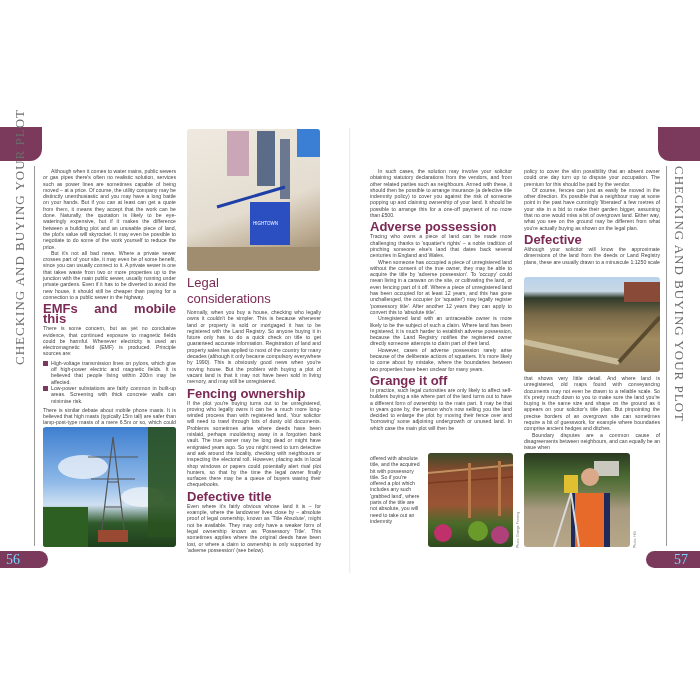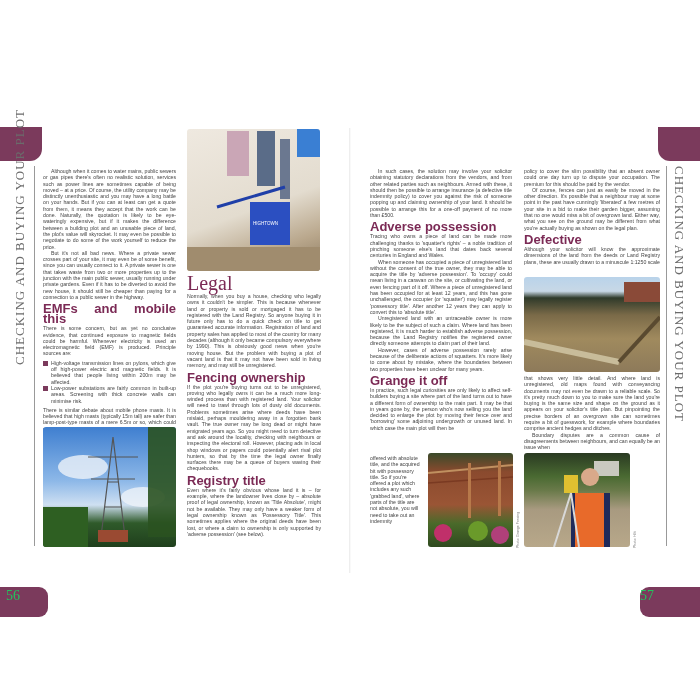--- a/index.html
+++ b/index.html
@@ -12,25 +12,25 @@
   .side-left{left:12px;top:350px;transform-origin:left top;transform:rotate(-90deg) translate(-15px,0);width:200px;}
   .side-right{left:687px;top:166px;transform-origin:left top;transform:rotate(90deg);width:220px;}
   .vrule{position:absolute;width:1px;background:#999;}
   .col{position:absolute;font-size:5.2px;line-height:6.3px;color:#444;text-align:justify;}
   .col p{margin:0;text-indent:8px;}
   .col p.noindent{text-indent:0;}
   .col h3{font-size:13px;line-height:10px;margin:4px 0 1px;color:#7b2a55;font-weight:bold;}
   .col ul{margin:3px 0 3px;padding:0;list-style:none;}
   .col li{position:relative;padding-left:8px;}
   .col li::before{content:"";position:absolute;left:0;top:1px;width:5px;height:5px;background:#7b3a5c;}
-  .bigtitle{font-size:20px;line-height:16px;color:#7b2a55;margin:2px 0 2px;font-family:Liberation Serif, serif;}
+  .bigtitle{font-size:13px;line-height:16px;color:#7b2a55;margin:2px 0 2px;font-family:Liberation Sans, sans-serif;}
   .photo{position:absolute;border-radius:3px;overflow:hidden;}
-  .pagenum{position:absolute;top:551px;height:30px;background:#7b3a5c;color:#22c55e;font-family:"Liberation Serif",serif;font-size:14px;line-height:17px;margin-top:36px;}
+  .pagenum{position:absolute;top:551px;height:17px;background:#7b3a5c;color:#7dd3fc;font-family:"Liberation Serif",serif;font-size:14px;line-height:17px;}
   .pn-left{left:0;width:42px;border-radius:0 9px 9px 0;padding-left:6px;}
-  .pn-right{right:0;width:42px;border-radius:9px 0 0 9px;text-align:left;padding-right:18px;}
+  .pn-right{right:0;width:42px;border-radius:9px 0 0 9px;text-align:right;padding-right:12px;}
   .credit{position:absolute;font-size:3.5px;color:#777;transform:rotate(-90deg);transform-origin:left top;white-space:nowrap;}
   .gutter{position:absolute;left:349px;top:128px;width:2px;height:445px;background:linear-gradient(90deg,#e8e8e8,#fff);}
 </style>
 </head>
 <body>
 
 <div class="spread">
   <div class="gutter"></div>
 
   <div class="tab tab-left"></div>
@@ -69,25 +69,26 @@
       <path d="M30 78 L98 58" stroke="#1f3fa8" stroke-width="3"></path>
       <rect x="63" y="73" width="40" height="43" fill="#2b4fc1"></rect>
       <text x="66" y="96" font-size="4.5" fill="#fff" font-family="Liberation Sans, sans-serif">HIGHTOWN</text>
       <rect x="0" y="118" width="133" height="24" fill="#a08c6e"></rect>
     </svg>
   </div>
 
   <div class="col" style="left:187px;top:273px;width:134px;">
     <div class="bigtitle">
       <div>Legal</div>
+      <div>considerations</div>
     </div>
     <p class="noindent">Normally, when you buy a house, checking who legally owns it couldn't be simpler. This is because whenever land or property is sold or mortgaged it has to be registered with the Land Registry. So anyone buying it in future only has to do a quick check on title to get guaranteed accurate information. Registration of land and property sales has applied to most of the country for many decades (although it only became compulsory everywhere by 1990). This is obviously good news when you're moving house. But the problem with buying a plot of vacant land is that it may not have been sold in living memory, and may still be unregistered.</p>
     <h3>Fencing ownership</h3>
     <p class="noindent">If the plot you're buying turns out to be unregistered, proving who legally owns it can be a much more long-winded process than with registered land. Your solicitor will need to trawl through lots of dusty old documents. Problems sometimes arise where deeds have been mislaid, perhaps mouldering away in a forgotten bank vault. The true owner may be long dead or might have emigrated years ago. So you might need to turn detective and ask around the locality, checking with neighbours or inspecting the electoral roll. However, placing ads in local shop windows or papers could potentially alert rival plot hunters, so that by the time the legal owner finally surfaces there may be a queue of buyers waving their chequebooks.</p>
-    <h3>Registry title</h3>
+    <h3>Defective title</h3>
     <p class="noindent">Even where it's fairly obvious whose land it is – for example, where the landowner lives close by – absolute proof of legal ownership, known as 'Title Absolute', might not be available. They may only have a weaker form of legal ownership known as 'Possessory Title'. This sometimes applies where the original deeds have been lost, or where a claim to ownership is only supported by 'adverse possession' (see below).</p>
   </div>
 
   <div class="pagenum pn-left">56</div>
 
   <div class="tab tab-right"></div>
   <div class="side-title side-right">CHECKING AND BUYING YOUR PLOT</div>
   <div class="vrule" style="left:666px;top:166px;height:380px;"></div>
 
   <div class="col" style="left:370px;top:168px;width:142px;">

